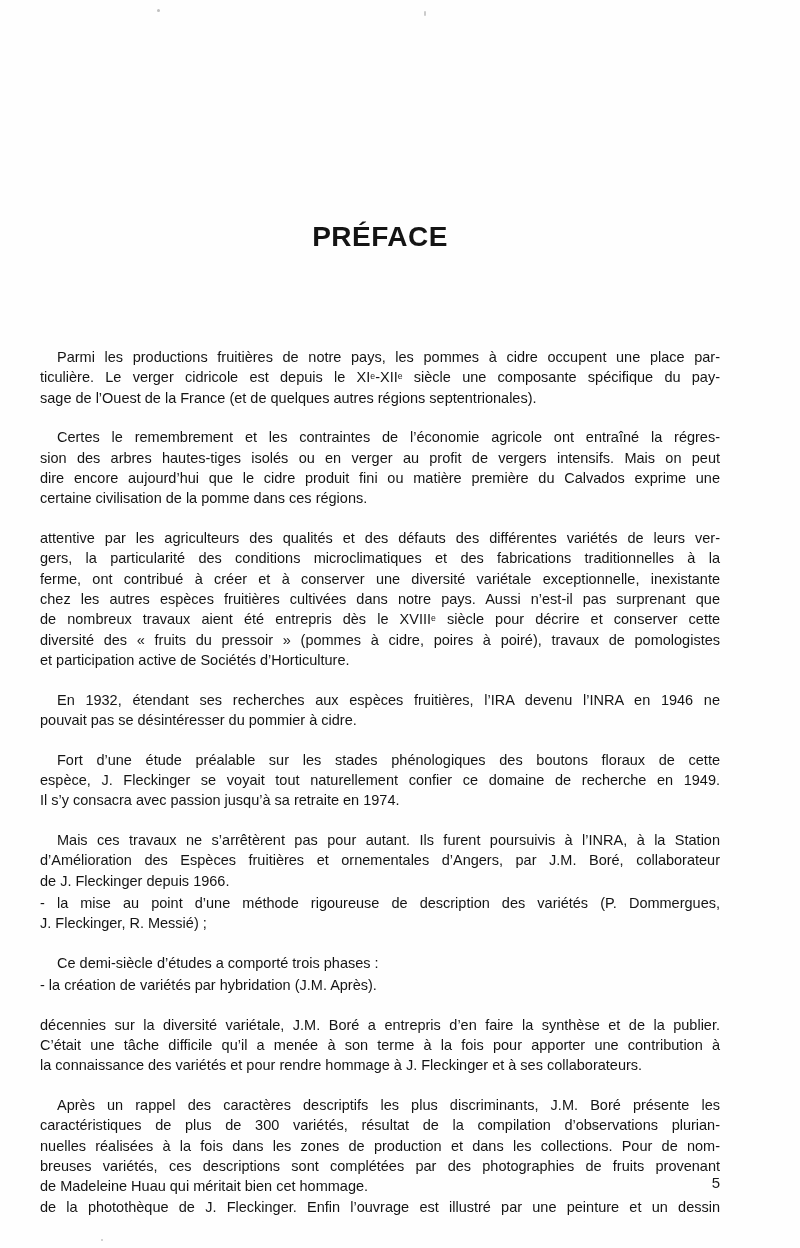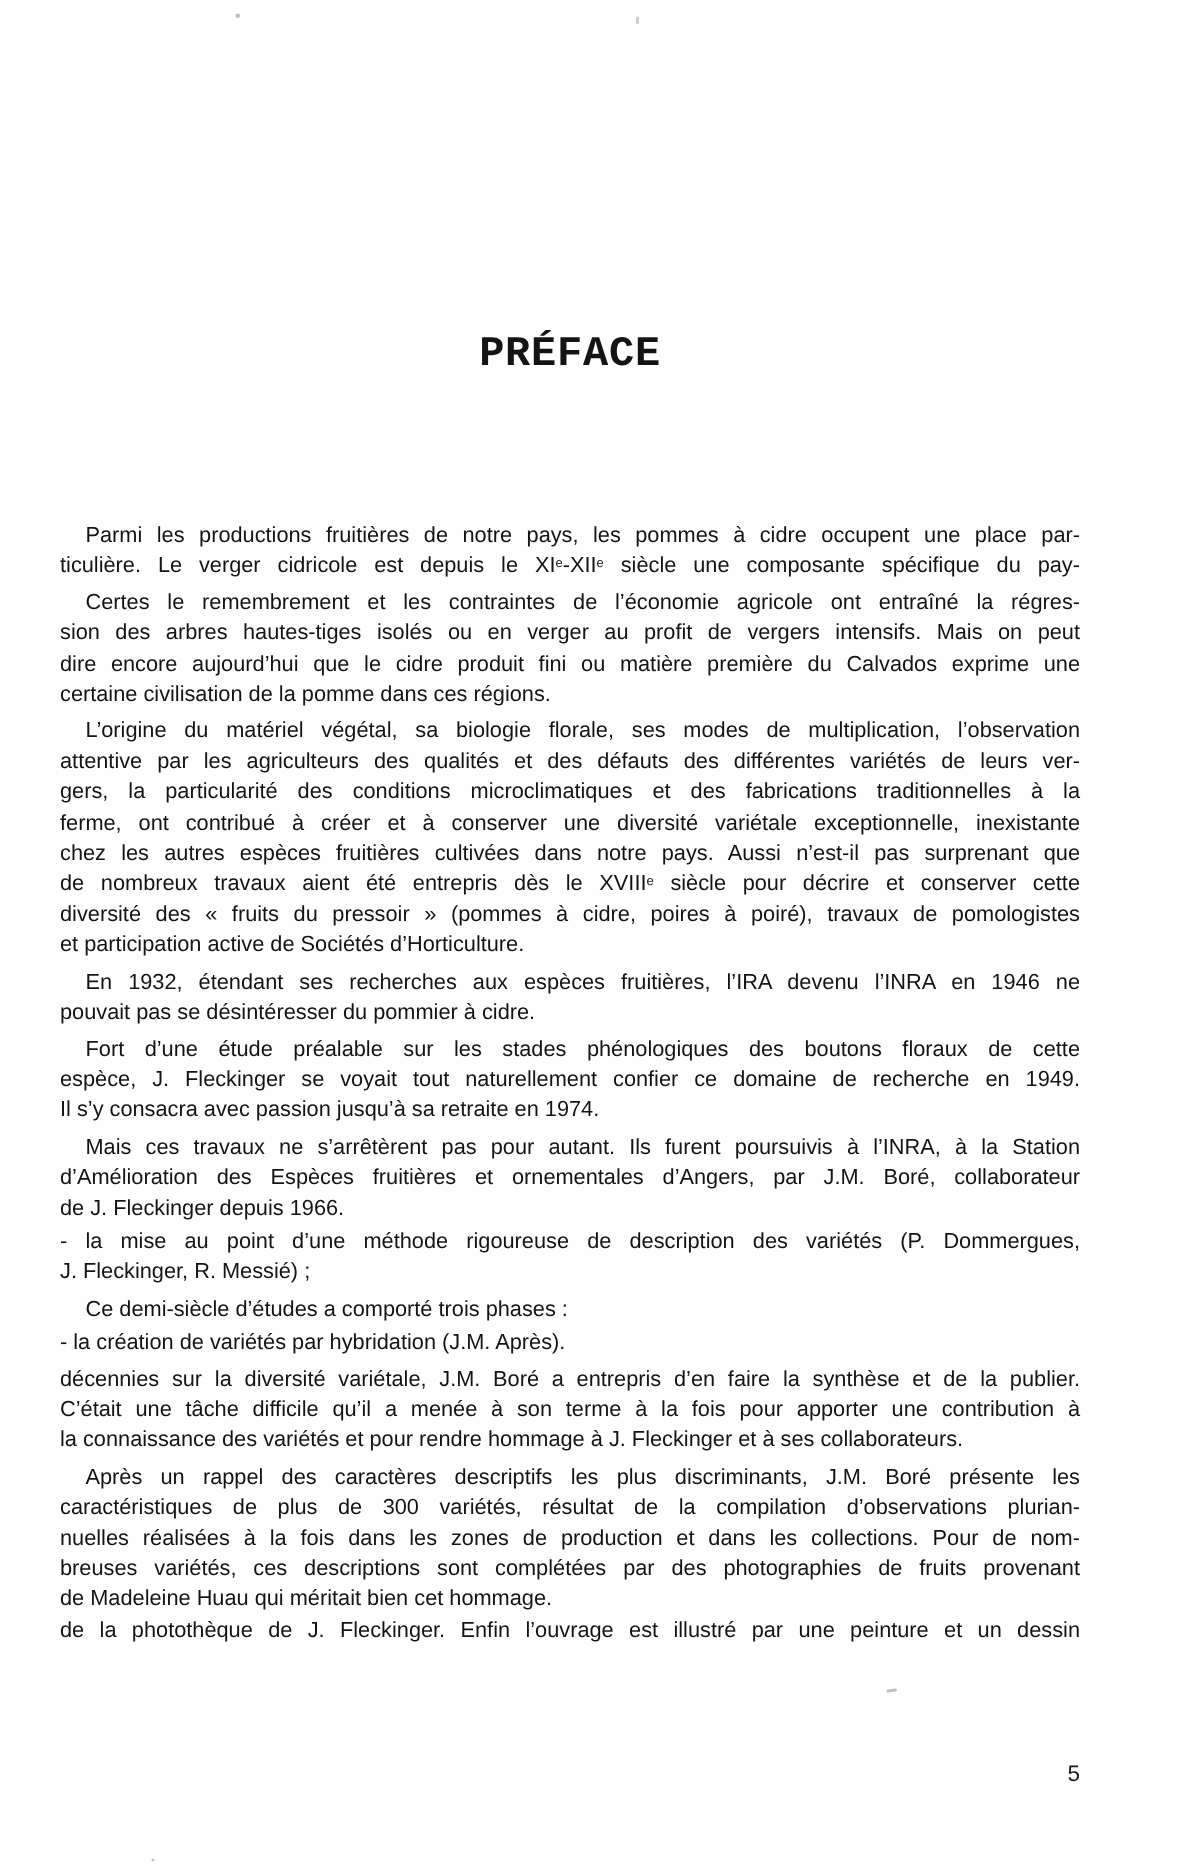--- a/index.html
+++ b/index.html
@@ -19,31 +19,30 @@
   .title {
     position: absolute;
     top: 222px;
     left: 40px;
     width: 680px;
     text-align: center;
     font-size: 28px;
     font-weight: 700;
     letter-spacing: 0.5px;
     line-height: 1.1;
-    font-family: Liberation Mono, monospace;
   }
   .content {
     position: absolute;
     top: 347px;
     left: 40px;
     width: 680px;
     font-size: 14.5px;
     line-height: 20.4px;
   }
-  .para { margin-top: 4px; }
+  .para { margin-top: 19px; }
   .para.list { margin-top: 2px; }
   .para:first-child { margin-top: 0; }
   .line {
     text-align: justify;
     text-align-last: justify;
   }
   .line.lastline { text-align-last: auto; }
   .line.firstline { text-indent: 17px; }
   sup {
     font-size: 0.6em;
@@ -77,29 +76,29 @@
   <div class="speck s2"></div>
   <div class="speck s3"></div>
   <div class="speck s4"></div>
 
   <div class="title">PRÉFACE</div>
 
   <div class="content">
       <div class="para">
         <div class="line firstline">Parmi les productions fruitières de notre pays, les pommes à cidre occupent une place par-</div>
         <div class="line">ticulière. Le verger cidricole est depuis le XI<sup>e</sup>-XII<sup>e</sup> siècle une composante spécifique du pay-</div>
+        <div class="line lastline">sage de l’Ouest de la France (et de quelques autres régions septentrionales).</div>
       </div>
       <div class="para">
         <div class="line firstline">Certes le remembrement et les contraintes de l’économie agricole ont entraîné la régres-</div>
         <div class="line">sion des arbres hautes-tiges isolés ou en verger au profit de vergers intensifs. Mais on peut</div>
         <div class="line">dire encore aujourd’hui que le cidre produit fini ou matière première du Calvados exprime une</div>
         <div class="line lastline">certaine civilisation de la pomme dans ces régions.</div>
       </div>
       <div class="para">
-        <div class="line firstline">L’origine du matériel végétal, sa biologie florale, ses modes de multiplication, l’observation</div>
         <div class="line">attentive par les agriculteurs des qualités et des défauts des différentes variétés de leurs ver-</div>
         <div class="line">gers, la particularité des conditions microclimatiques et des fabrications traditionnelles à la</div>
         <div class="line">ferme, ont contribué à créer et à conserver une diversité variétale exceptionnelle, inexistante</div>
         <div class="line">chez les autres espèces fruitières cultivées dans notre pays. Aussi n’est-il pas surprenant que</div>
         <div class="line">de nombreux travaux aient été entrepris dès le XVIII<sup>e</sup> siècle pour décrire et conserver cette</div>
         <div class="line">diversité des « fruits du pressoir » (pommes à cidre, poires à poiré), travaux de pomologistes</div>
         <div class="line lastline">et participation active de Sociétés d’Horticulture.</div>
       </div>
       <div class="para">
         <div class="line firstline">En 1932, étendant ses recherches aux espèces fruitières, l’IRA devenu l’INRA en 1946 ne</div>

